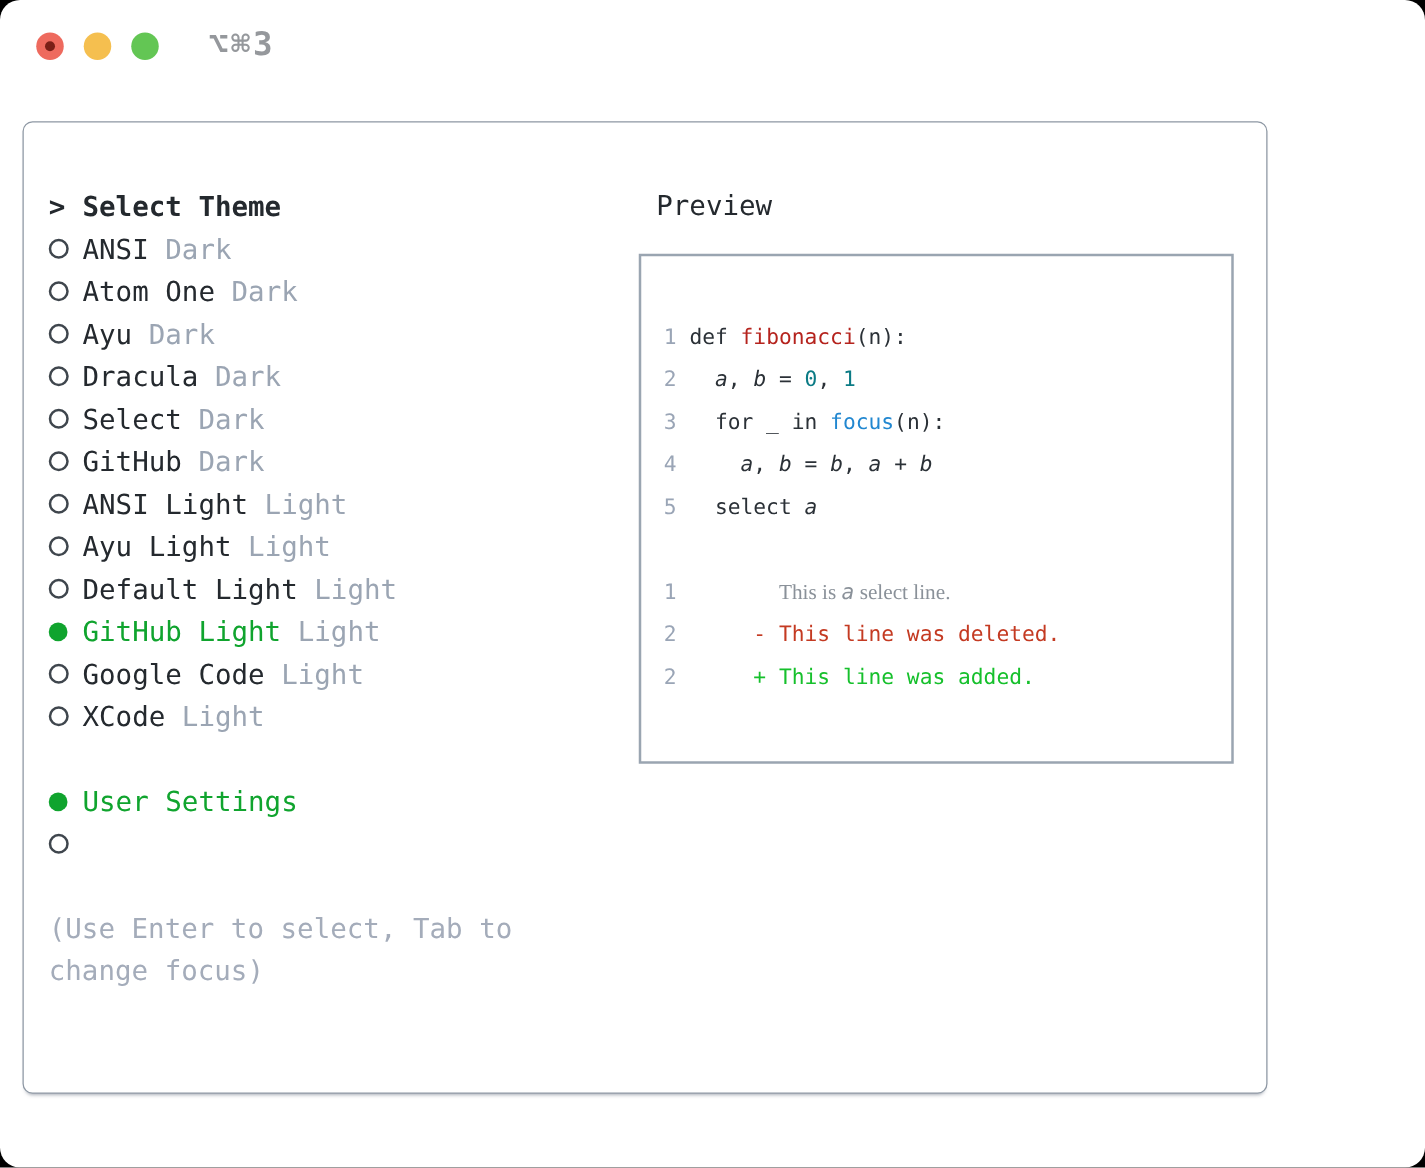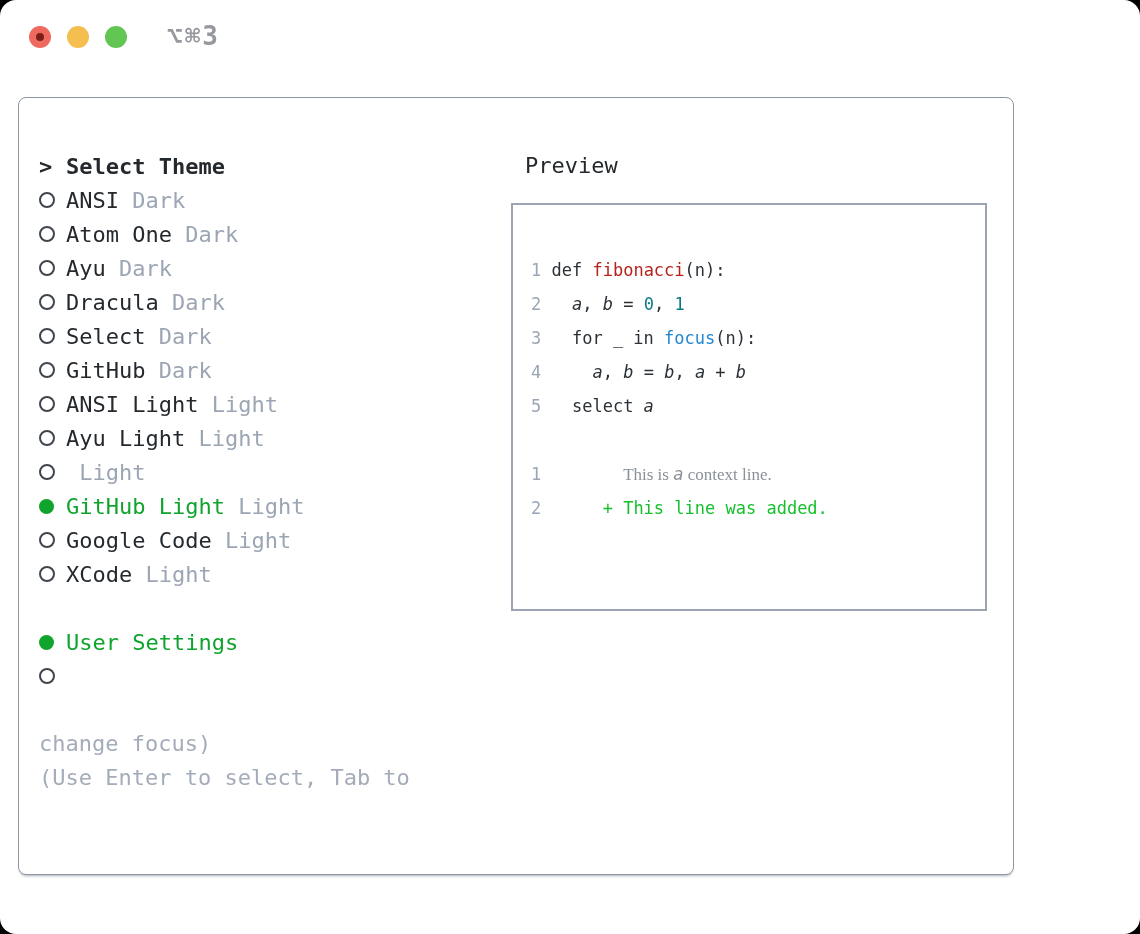--- a/index.html
+++ b/index.html
@@ -95,51 +95,52 @@
 
       <div id="theme-list">
           <div class="row"><span class="mark"><span class="ring"></span></span><span class="nm">ANSI</span><span class="vr"> Dark</span></div>
           <div class="row"><span class="mark"><span class="ring"></span></span><span class="nm">Atom One</span><span class="vr"> Dark</span></div>
           <div class="row"><span class="mark"><span class="ring"></span></span><span class="nm">Ayu</span><span class="vr"> Dark</span></div>
           <div class="row"><span class="mark"><span class="ring"></span></span><span class="nm">Dracula</span><span class="vr"> Dark</span></div>
           <div class="row"><span class="mark"><span class="ring"></span></span><span class="nm">Select</span><span class="vr"> Dark</span></div>
           <div class="row"><span class="mark"><span class="ring"></span></span><span class="nm">GitHub</span><span class="vr"> Dark</span></div>
           <div class="row"><span class="mark"><span class="ring"></span></span><span class="nm">ANSI Light</span><span class="vr"> Light</span></div>
           <div class="row"><span class="mark"><span class="ring"></span></span><span class="nm">Ayu Light</span><span class="vr"> Light</span></div>
-          <div class="row"><span class="mark"><span class="ring"></span></span><span class="vr"> Light</span></div>
+          <div class="row"><span class="mark"><span class="ring"></span></span><span class="nm">Default Light</span><span class="vr"> Light</span></div>
           <div class="row"><span class="mark"><span class="dot"></span></span><span class="nm sel">GitHub Light</span><span class="vr"> Light</span></div>
           <div class="row"><span class="mark"><span class="ring"></span></span><span class="nm">Google Code</span><span class="vr"> Light</span></div>
           <div class="row"><span class="mark"><span class="ring"></span></span><span class="nm">XCode</span><span class="vr"> Light</span></div>
         </div>
 
       <div class="row spacer"></div>
 
 
       <div id="apply-list">
           <div class="row"><span class="mark"><span class="dot"></span></span><span class="nm sel">User Settings</span></div>
           <div class="row"><span class="mark"><span class="ring"></span></span></div>
         </div>
 
       <div class="row spacer"></div>
 
       <div id="hint-block">
+          <div class="hint-line">(Use Enter to select, Tab to</div>
           <div class="hint-line">change focus)</div>
-          <div class="hint-line">(Use Enter to select, Tab to</div>
         </div>
     </div>
 
     <div class="preview-hd">Preview</div>
 
     <div class="preview-box">
       <div class="code" id="code-block">
           <div class="cl"><span class="tk-n">1</span><span class="tk-p"> </span><span class="tk-p">def </span><span class="tk-f">fibonacci</span><span class="tk-p">(n):</span></div>
           <div class="cl"><span class="tk-n">2</span><span class="tk-p">   </span><span class="tk-v">a</span><span class="tk-p">, </span><span class="tk-v">b</span><span class="tk-p"> = </span><span class="tk-t">0</span><span class="tk-p">, </span><span class="tk-t">1</span></div>
           <div class="cl"><span class="tk-n">3</span><span class="tk-p">   for _ in </span><span class="tk-b">focus</span><span class="tk-p">(n):</span></div>
           <div class="cl"><span class="tk-n">4</span><span class="tk-p">     </span><span class="tk-v">a</span><span class="tk-p">, </span><span class="tk-v">b</span><span class="tk-p"> = </span><span class="tk-v">b</span><span class="tk-p">, </span><span class="tk-v">a</span><span class="tk-p"> + </span><span class="tk-v">b</span></div>
           <div class="cl"><span class="tk-n">5</span><span class="tk-p">   select </span><span class="tk-v">a</span></div>
           <div class="cl">&nbsp;</div>
-          <div class="cl"><span class="tk-n">1</span><span class="tk-p">        </span><span class="tk-x">This is </span><span class="tk-xv">a</span><span class="tk-x"> context line.</span></div>
+          <div class="cl"><span class="tk-n">1</span><span class="tk-p">        </span><span class="tk-x">This is </span><span class="tk-xv">a</span><span class="tk-x"> select line.</span></div>
+          <div class="cl"><span class="tk-n">2</span><span class="tk-p">      </span><span class="tk-d">- This line was deleted.</span></div>
           <div class="cl"><span class="tk-n">2</span><span class="tk-p">      </span><span class="tk-a">+ This line was added.</span></div>
         </div>
     </div>
 
   </div>
 </div>
 
 </body></html>

